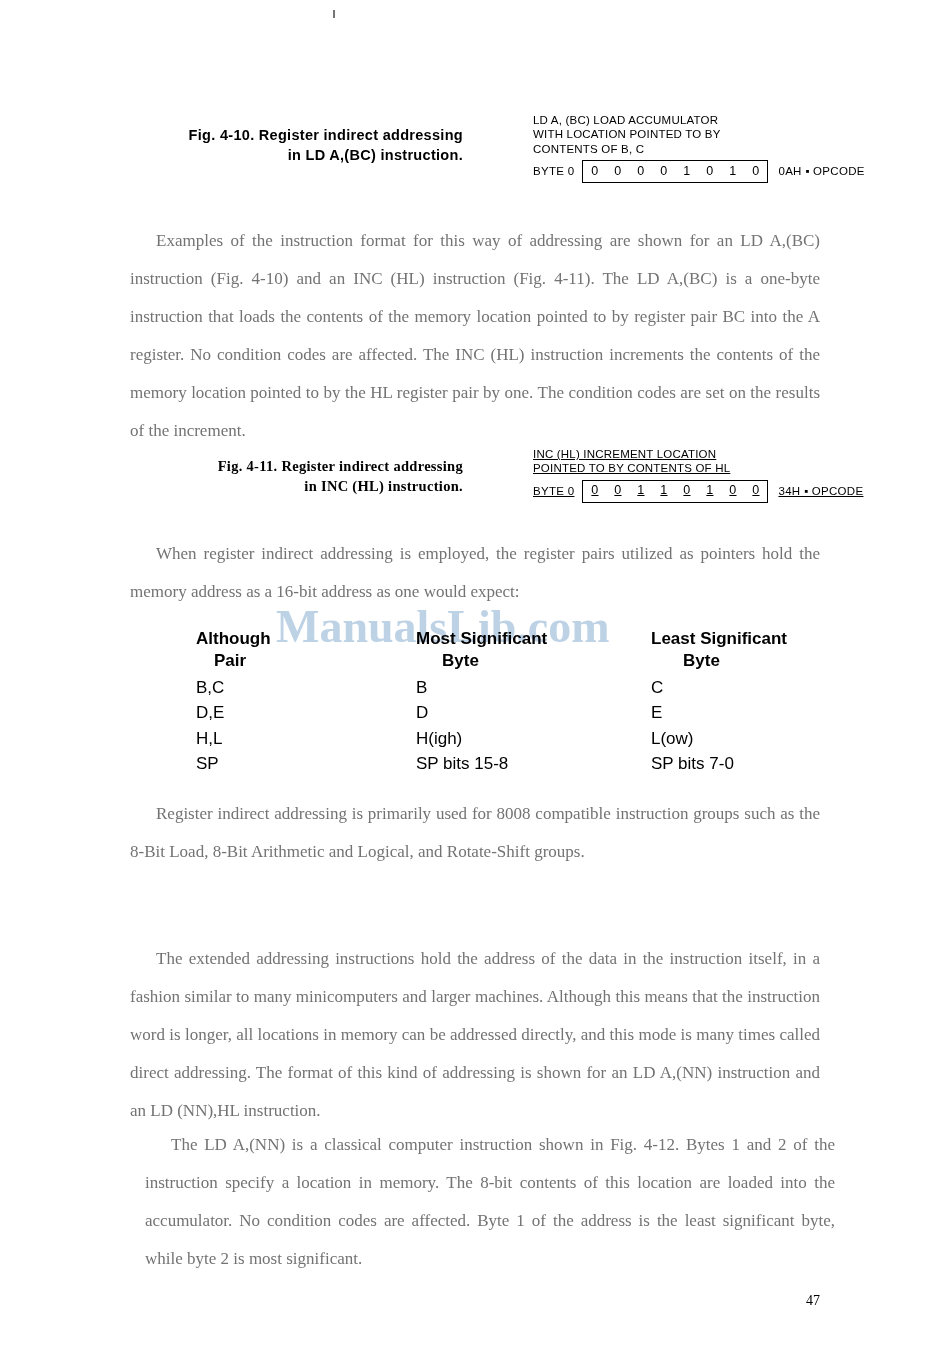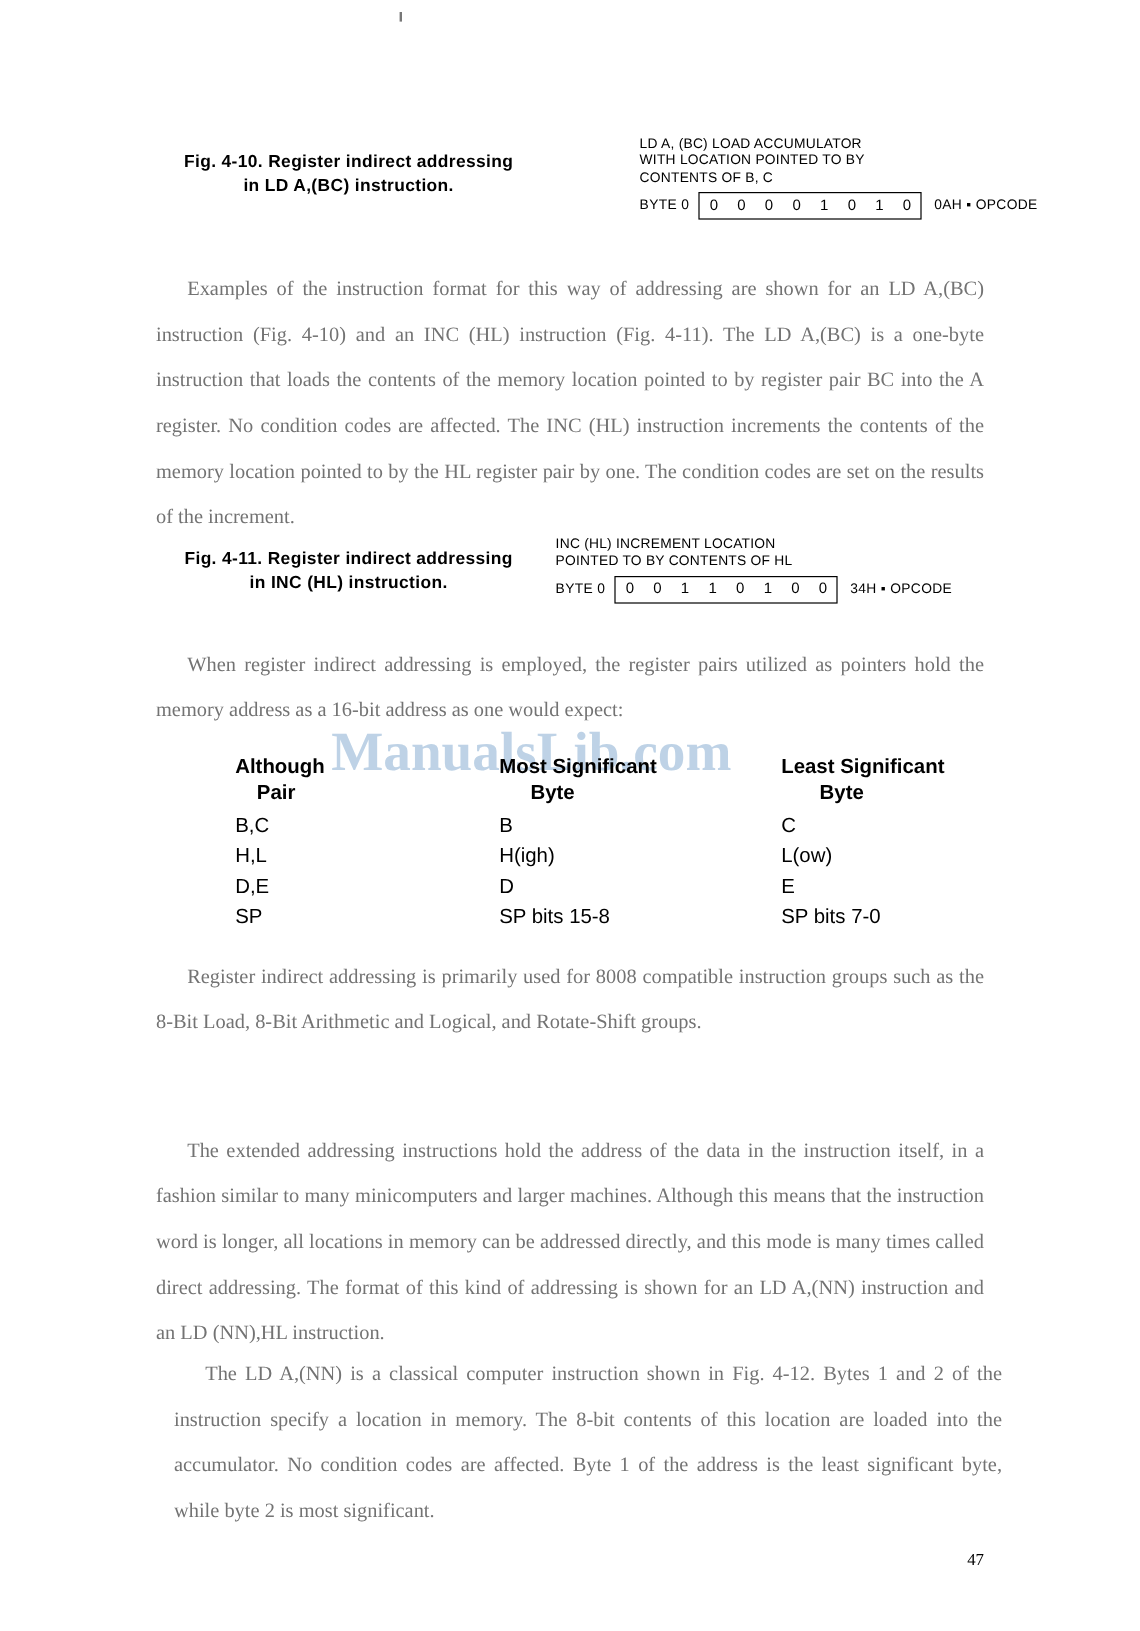--- a/index.html
+++ b/index.html
@@ -27,21 +27,21 @@
     position: absolute;
     display: flex;
     align-items: flex-start;
   }
   .fig-caption {
     font-family: "Liberation Sans", sans-serif;
     font-weight: bold;
     font-size: 14.5px;
     line-height: 1.35;
     letter-spacing: 0.3px;
-    text-align: center;
+    text-align: right;
   }
   .fig-caption .line2 { display: block; }
 
   .fig-diagram {
     font-family: "Liberation Sans", sans-serif;
     font-size: 11.5px;
     letter-spacing: 0.2px;
     line-height: 1.25;
   }
   .fig-desc {
@@ -189,25 +189,25 @@
           <span class="bit">0</span>
         </span>
         <span class="opcode-note">0AH ▪ OPCODE</span>
       </div>
     </div>
   </div>
 
   <div class="para" style="left:130px; top:222px; width:690px;">Examples of the instruction format for this way of addressing are shown for an LD A,(BC) instruction (Fig. 4-10) and an INC (HL) instruction (Fig. 4-11). The LD A,(BC) is a one-byte instruction that loads the contents of the memory location pointed to by register pair BC into the A register. No condition codes are affected. The INC (HL) instruction increments the contents of the memory location pointed to by the HL register pair by one. The condition codes are set on the results of the increment.</div>
 
   <div class="figure" style="left:118px; top:457px;">
-    <div class="fig-caption" style="width:345px;">
+    <div class="fig-caption" style="width:345px;font-family:Liberation Serif, serif;">
       <span>Fig. 4-11. Register indirect addressing</span>
       <span class="line2">in INC (HL) instruction.</span>
     </div>
-    <div class="fig-diagram" style="margin-top:-10px;">
+    <div class="fig-diagram" style="margin-left:70px; margin-top:-10px;text-decoration:underline;">
       <div class="fig-desc">INC (HL)  INCREMENT LOCATION
 POINTED TO BY CONTENTS OF HL</div>
       <div class="byte-row">
         <span class="byte-label">BYTE 0</span>
         <span class="bit-box">
           <span class="bit">0</span>
           <span class="bit">0</span>
           <span class="bit">1</span>
           <span class="bit">1</span>
           <span class="bit">0</span>
@@ -242,30 +242,30 @@
           </th>
         </tr>
       </thead>
       <tbody>
         <tr>
           <td class="td-a">B,C</td>
           <td>B</td>
           <td>C</td>
         </tr>
         <tr>
+          <td class="td-a">D,E</td>
+          <td>D</td>
+          <td>E</td>
+        </tr>
+        <tr>
           <td class="td-a">H,L</td>
           <td>H(igh)</td>
           <td>L(ow)</td>
         </tr>
         <tr>
-          <td class="td-a">D,E</td>
-          <td>D</td>
-          <td>E</td>
-        </tr>
-        <tr>
           <td class="td-a">SP</td>
           <td>SP bits 15-8</td>
           <td>SP bits 7-0</td>
         </tr>
       </tbody>
     </table>
   </div>
 
   <div class="para" style="left:130px; top:795px; width:690px;">Register indirect addressing is primarily used for 8008 compatible instruction groups such as the 8-Bit Load, 8-Bit Arithmetic and Logical, and Rotate-Shift groups.</div>
 

